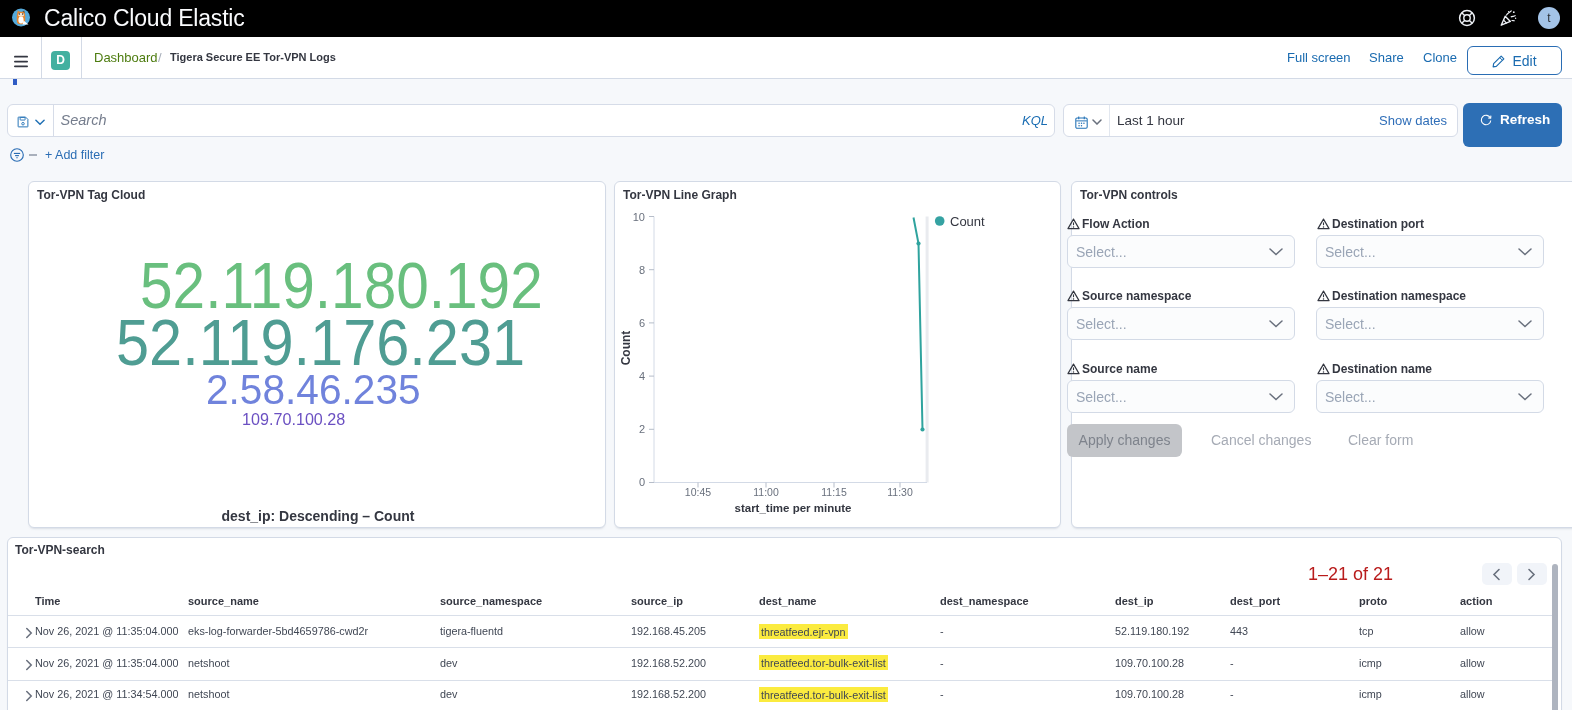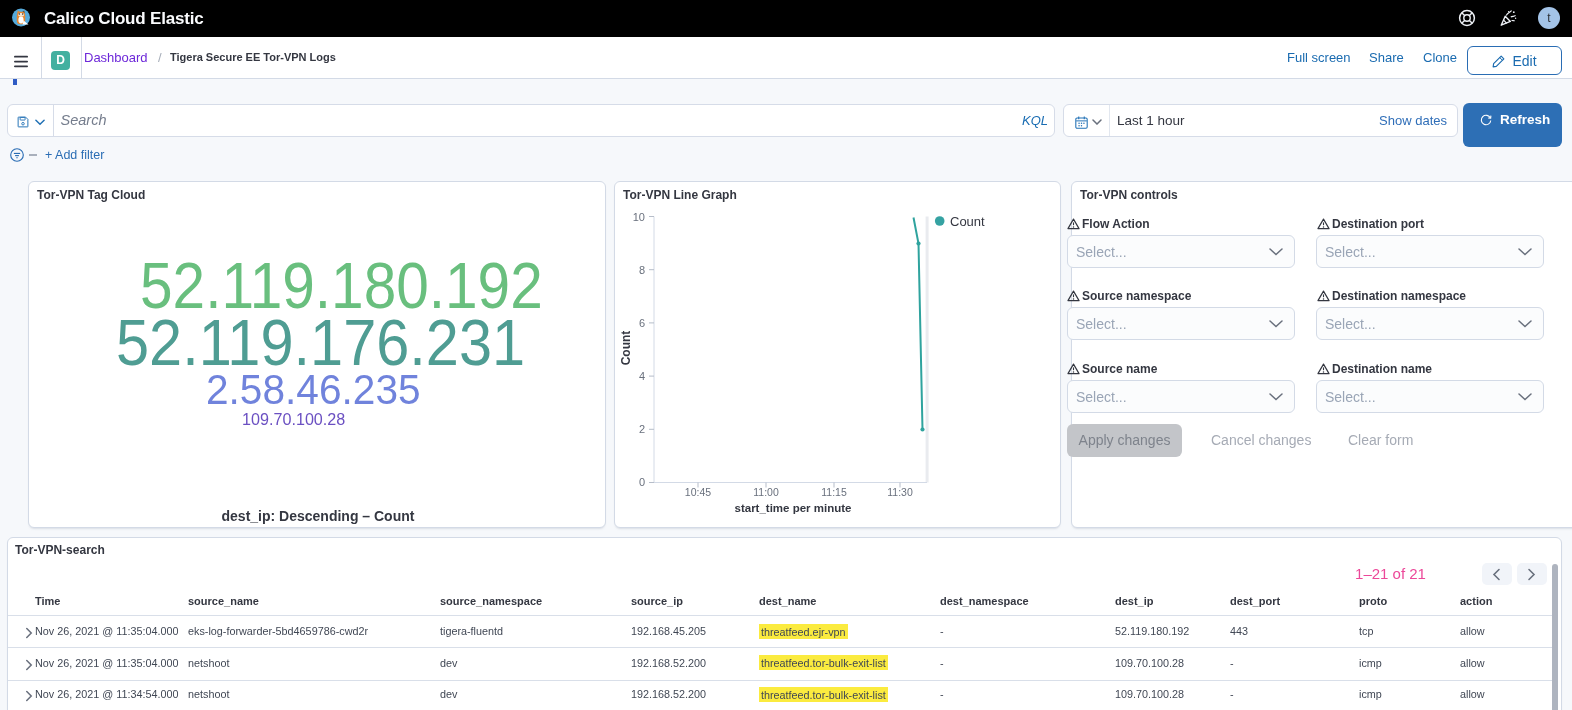--- a/index.html
+++ b/index.html
@@ -1,20 +1,20 @@
 <!DOCTYPE html>
 <html><head>
 <meta charset="utf-8">
 <style>
 * { margin:0; padding:0; box-sizing:border-box; }
 html,body { width:1572px; height:710px; font-family:"Liberation Sans",sans-serif; background:#f6f8fb; overflow:hidden; }
 
 #topbar { position:absolute; left:0; top:0; width:1572px; height:37px; background:#000; }
 #logo { position:absolute; left:11px; top:7px; }
-#apptitle { position:absolute; left:44px; top:0; height:37px; line-height:37px; color:#fafbfd; font-size:17px; font-weight:700; letter-spacing:-.2px; }
+#apptitle { position:absolute; left:44px; top:0; height:37px; line-height:37px; color:#fafbfd; font-size:23px; font-weight:400; letter-spacing:-.2px; }
 #hsearch { position:absolute; left:657px; top:5px; width:337px; height:25px; border:1px solid #4e5258; border-radius:6px; }
 #hsearch .ph { position:absolute; left:34px; top:0; line-height:24px; color:#8b939f; font-size:12.5px; }
 
 #navbar { position:absolute; left:0; top:37px; width:1572px; height:42px; background:#fff; border-bottom:1px solid #d3dae6; }
 .vdiv { position:absolute; top:0; width:1px; height:41px; background:#d3dae6; }
 #dbadge { position:absolute; left:51px; top:14px; width:19px; height:19px; background:#43b0a0; border-radius:4px; color:#fff; font-size:12px; font-weight:700; text-align:center; line-height:19px; }
 .crumb { position:absolute; top:0; height:41px; line-height:41px; font-size:13px; }
 #editbtn { position:absolute; left:1467px; top:8.5px; width:95px; height:29px; border:1px solid #2a6db4; border-radius:6px; background:#fff; color:#1a6bb0; font-size:14px; font-weight:500; text-align:center; line-height:28px; }
 #bluetick { position:absolute; left:13px; top:79px; width:4px; height:6px; background:#2f5cc4; }
 
@@ -77,21 +77,21 @@
 
 <div id="navbar">
   <svg width="14" height="13" viewBox="0 0 16 14" style="position:absolute;left:14px;top:18px">
     <rect x="0" y="0.5" width="16" height="2" rx="1" fill="#343741"></rect>
     <rect x="0" y="6" width="16" height="2" rx="1" fill="#343741"></rect>
     <rect x="0" y="11.5" width="16" height="2" rx="1" fill="#343741"></rect>
   </svg>
   <div class="vdiv" style="left:41px"></div>
   <div id="dbadge">D</div>
   <div class="vdiv" style="left:81px"></div>
-  <div class="crumb" style="left:84px;color:#6d28d9">Dashboard</div>
+  <div class="crumb" style="left:94px;color:#4d7c0f">Dashboard</div>
   <div class="crumb" style="left:158px;color:#a6adb9">/</div>
   <div class="crumb" style="left:170px;color:#343741;font-weight:700;font-size:11px">Tigera Secure EE Tor-VPN Logs</div>
   <div class="crumb" style="left:1287px;color:#1a6bb0;font-weight:500">Full screen</div>
   <div class="crumb" style="left:1369px;color:#1a6bb0;font-weight:500">Share</div>
   <div class="crumb" style="left:1423px;color:#1a6bb0;font-weight:500">Clone</div>
   <div id="editbtn">
     <svg width="13" height="13" viewBox="0 0 16 16" style="vertical-align:-2px;margin-right:7px">
       <path d="M11.3 1.4 L14.6 4.7 L5.3 14 L1.4 14.6 L2 10.7 Z" fill="none" stroke="#1a6bb0" stroke-width="1.4" stroke-linejoin="round"></path>
       <line x1="9.5" y1="3.2" x2="12.8" y2="6.5" stroke="#1a6bb0" stroke-width="1.2"></line>
     </svg>Edit</div>
@@ -274,21 +274,21 @@
     <svg width="14" height="8" viewBox="0 0 14 8">
       <polyline points="1,1 7,6.5 13,1" fill="none" stroke="#69707d" stroke-width="1.5" stroke-linecap="round"></polyline>
     </svg>
   </div>
 <div style="position:absolute;left:1067px;top:424px;width:115px;height:33px;background:#c3c5c9;border-radius:6px;text-align:center;line-height:33px;font-size:14px;color:#7e838c">Apply changes</div>
 <div style="position:absolute;left:1211px;top:424px;height:33px;line-height:33px;font-size:14px;color:#a6abb5">Cancel changes</div>
 <div style="position:absolute;left:1348px;top:424px;height:33px;line-height:33px;font-size:14px;color:#a6abb5">Clear form</div>
 
 <div id="tpanel">
 <div style="position:absolute;left:7px;top:5px;font-size:12px;font-weight:700;color:#343741">Tor-VPN-search</div>
-<div style="position:absolute;left:1300px;top:25px;width:165px;text-align:center;font-size:15px;color:#ec4899;height:22px;line-height:22px">1–21 of 21</div>
+<div style="position:absolute;left:1300px;top:25px;width:165px;text-align:left;font-size:18px;color:#b91c1c;height:22px;line-height:22px">1–21 of 21</div>
 <div class="pagebtn" style="left:1474px;top:25px">
       <svg width="9" height="13" viewBox="0 0 9 13" style="position:absolute;left:10px;top:5px">
         <polyline points="7,1.5 2,6.5 7,11.5" fill="none" stroke="#69707d" stroke-width="1.6" stroke-linecap="round"></polyline>
       </svg>
     </div>
 <div class="pagebtn" style="left:1509px;top:25px">
       <svg width="9" height="13" viewBox="0 0 9 13" style="position:absolute;left:10px;top:5px">
         <polyline points="2,1.5 7,6.5 2,11.5" fill="none" stroke="#69707d" stroke-width="1.6" stroke-linecap="round"></polyline>
       </svg>
     </div>

